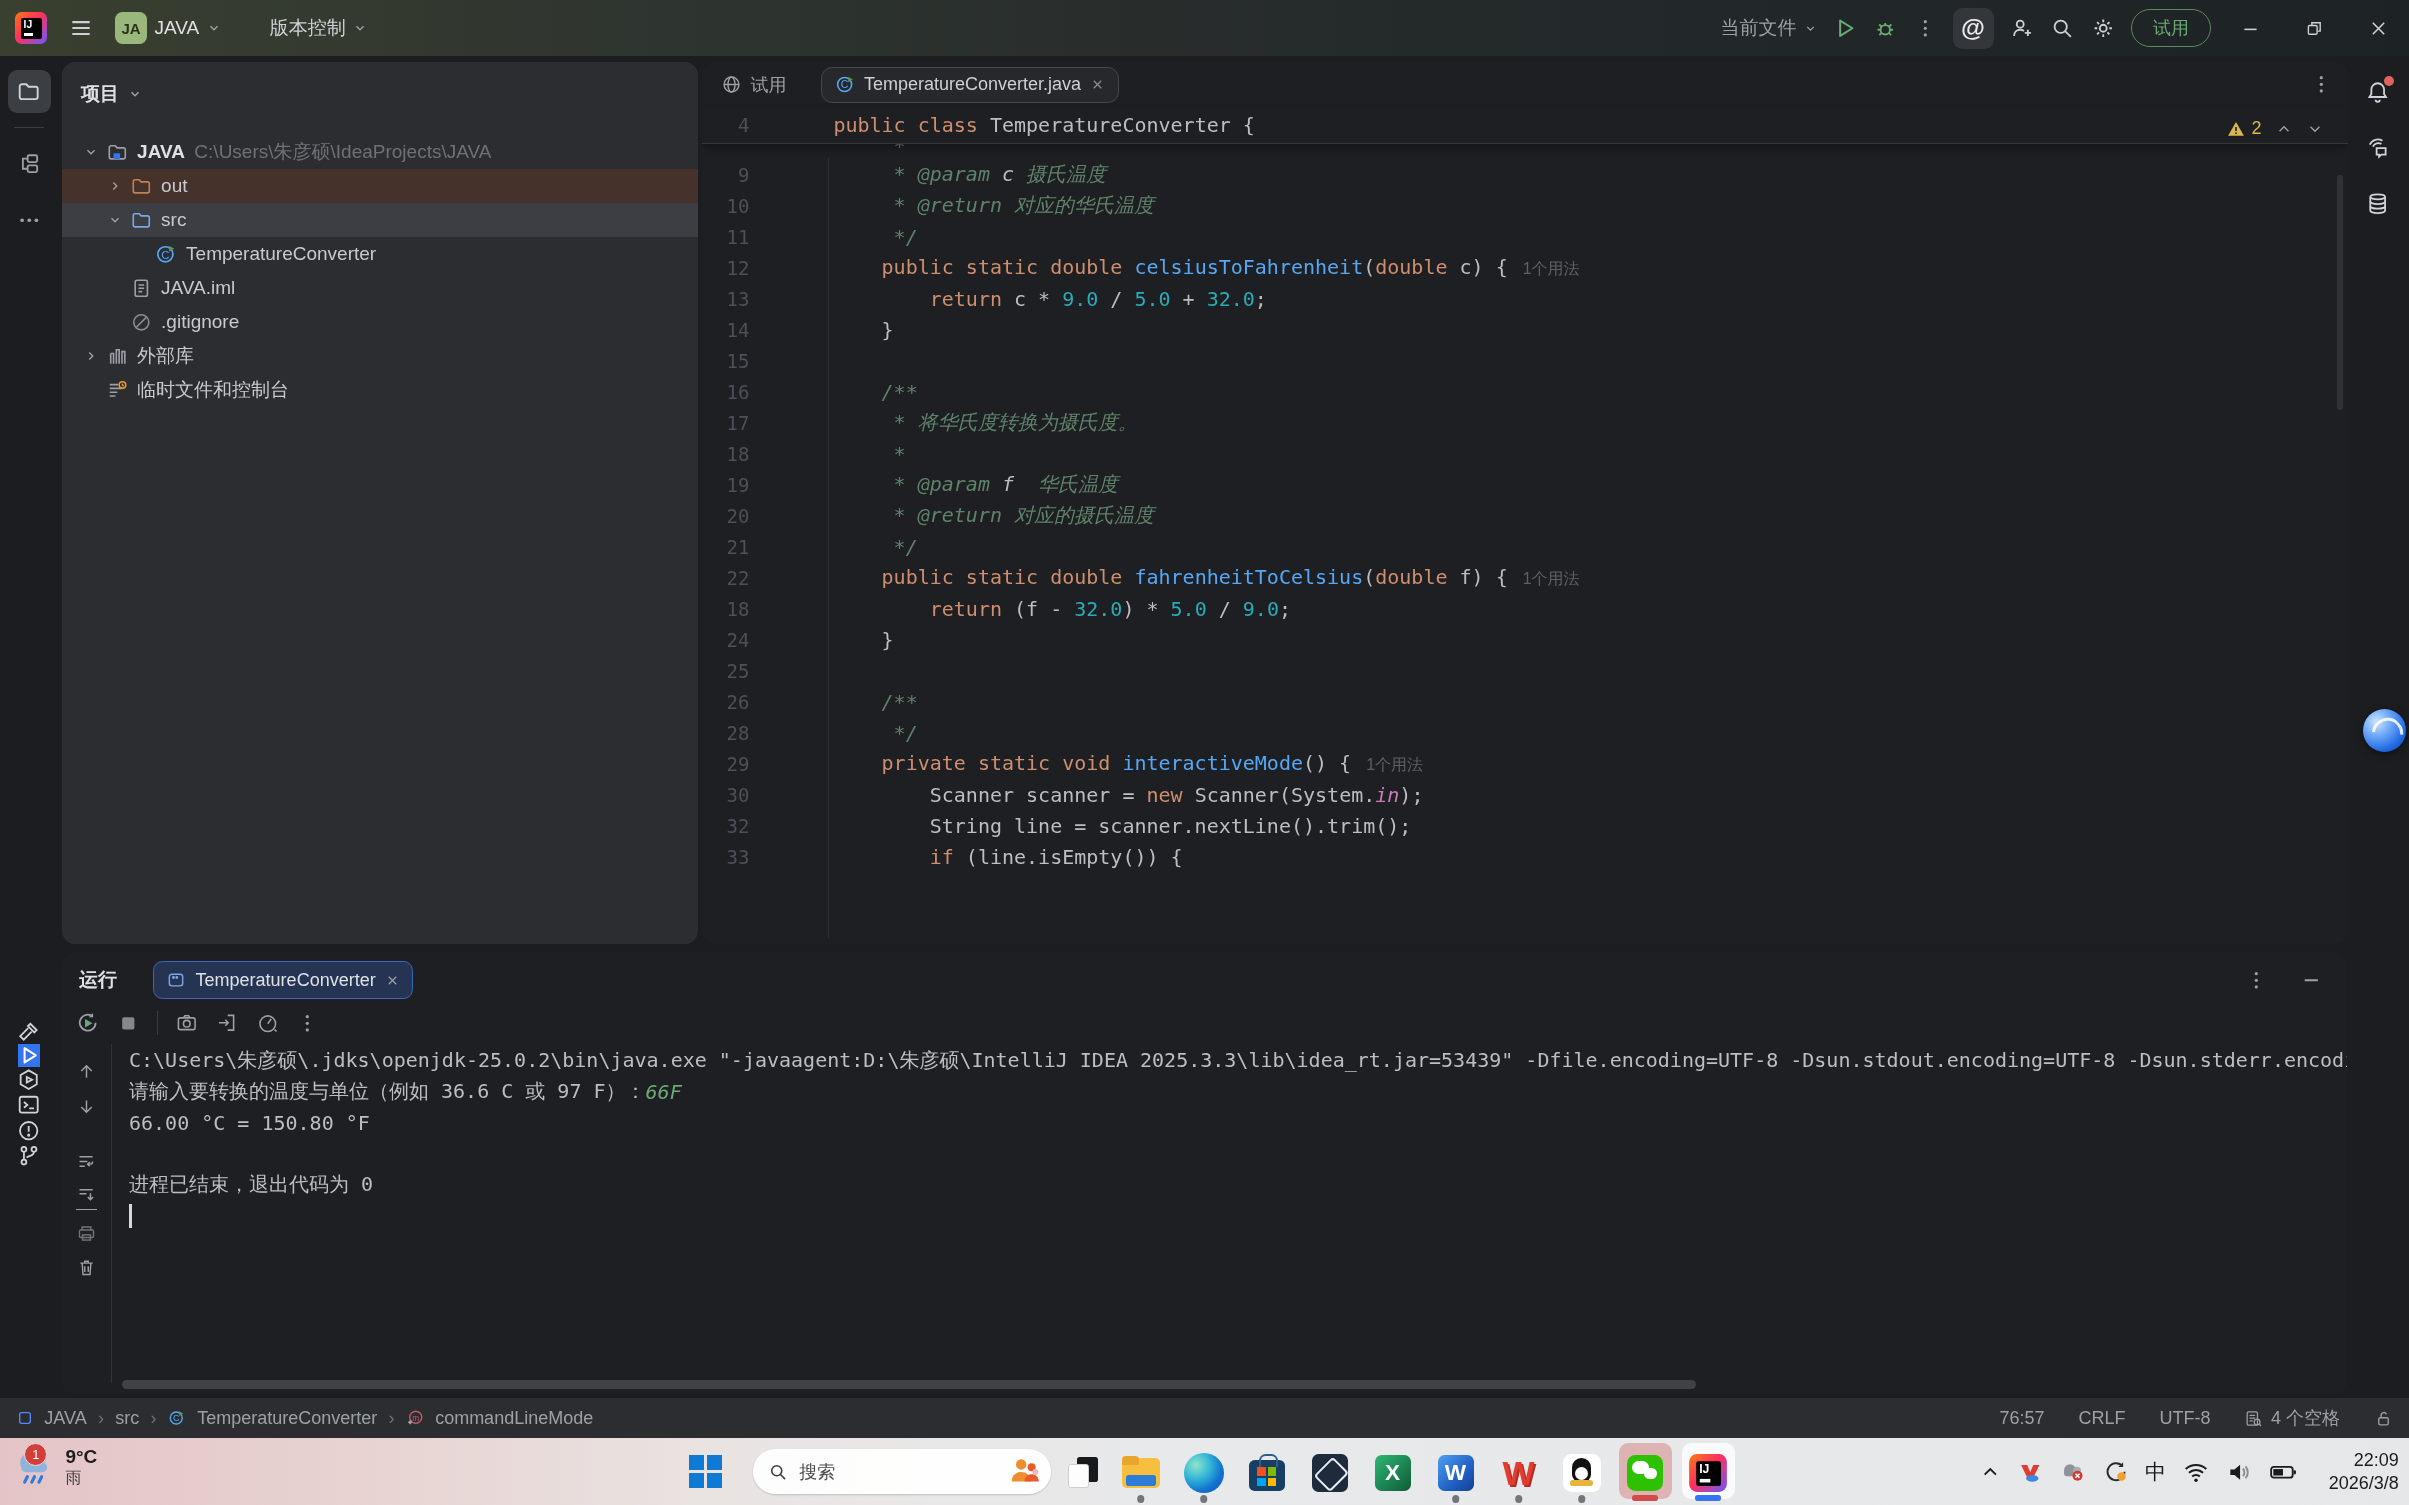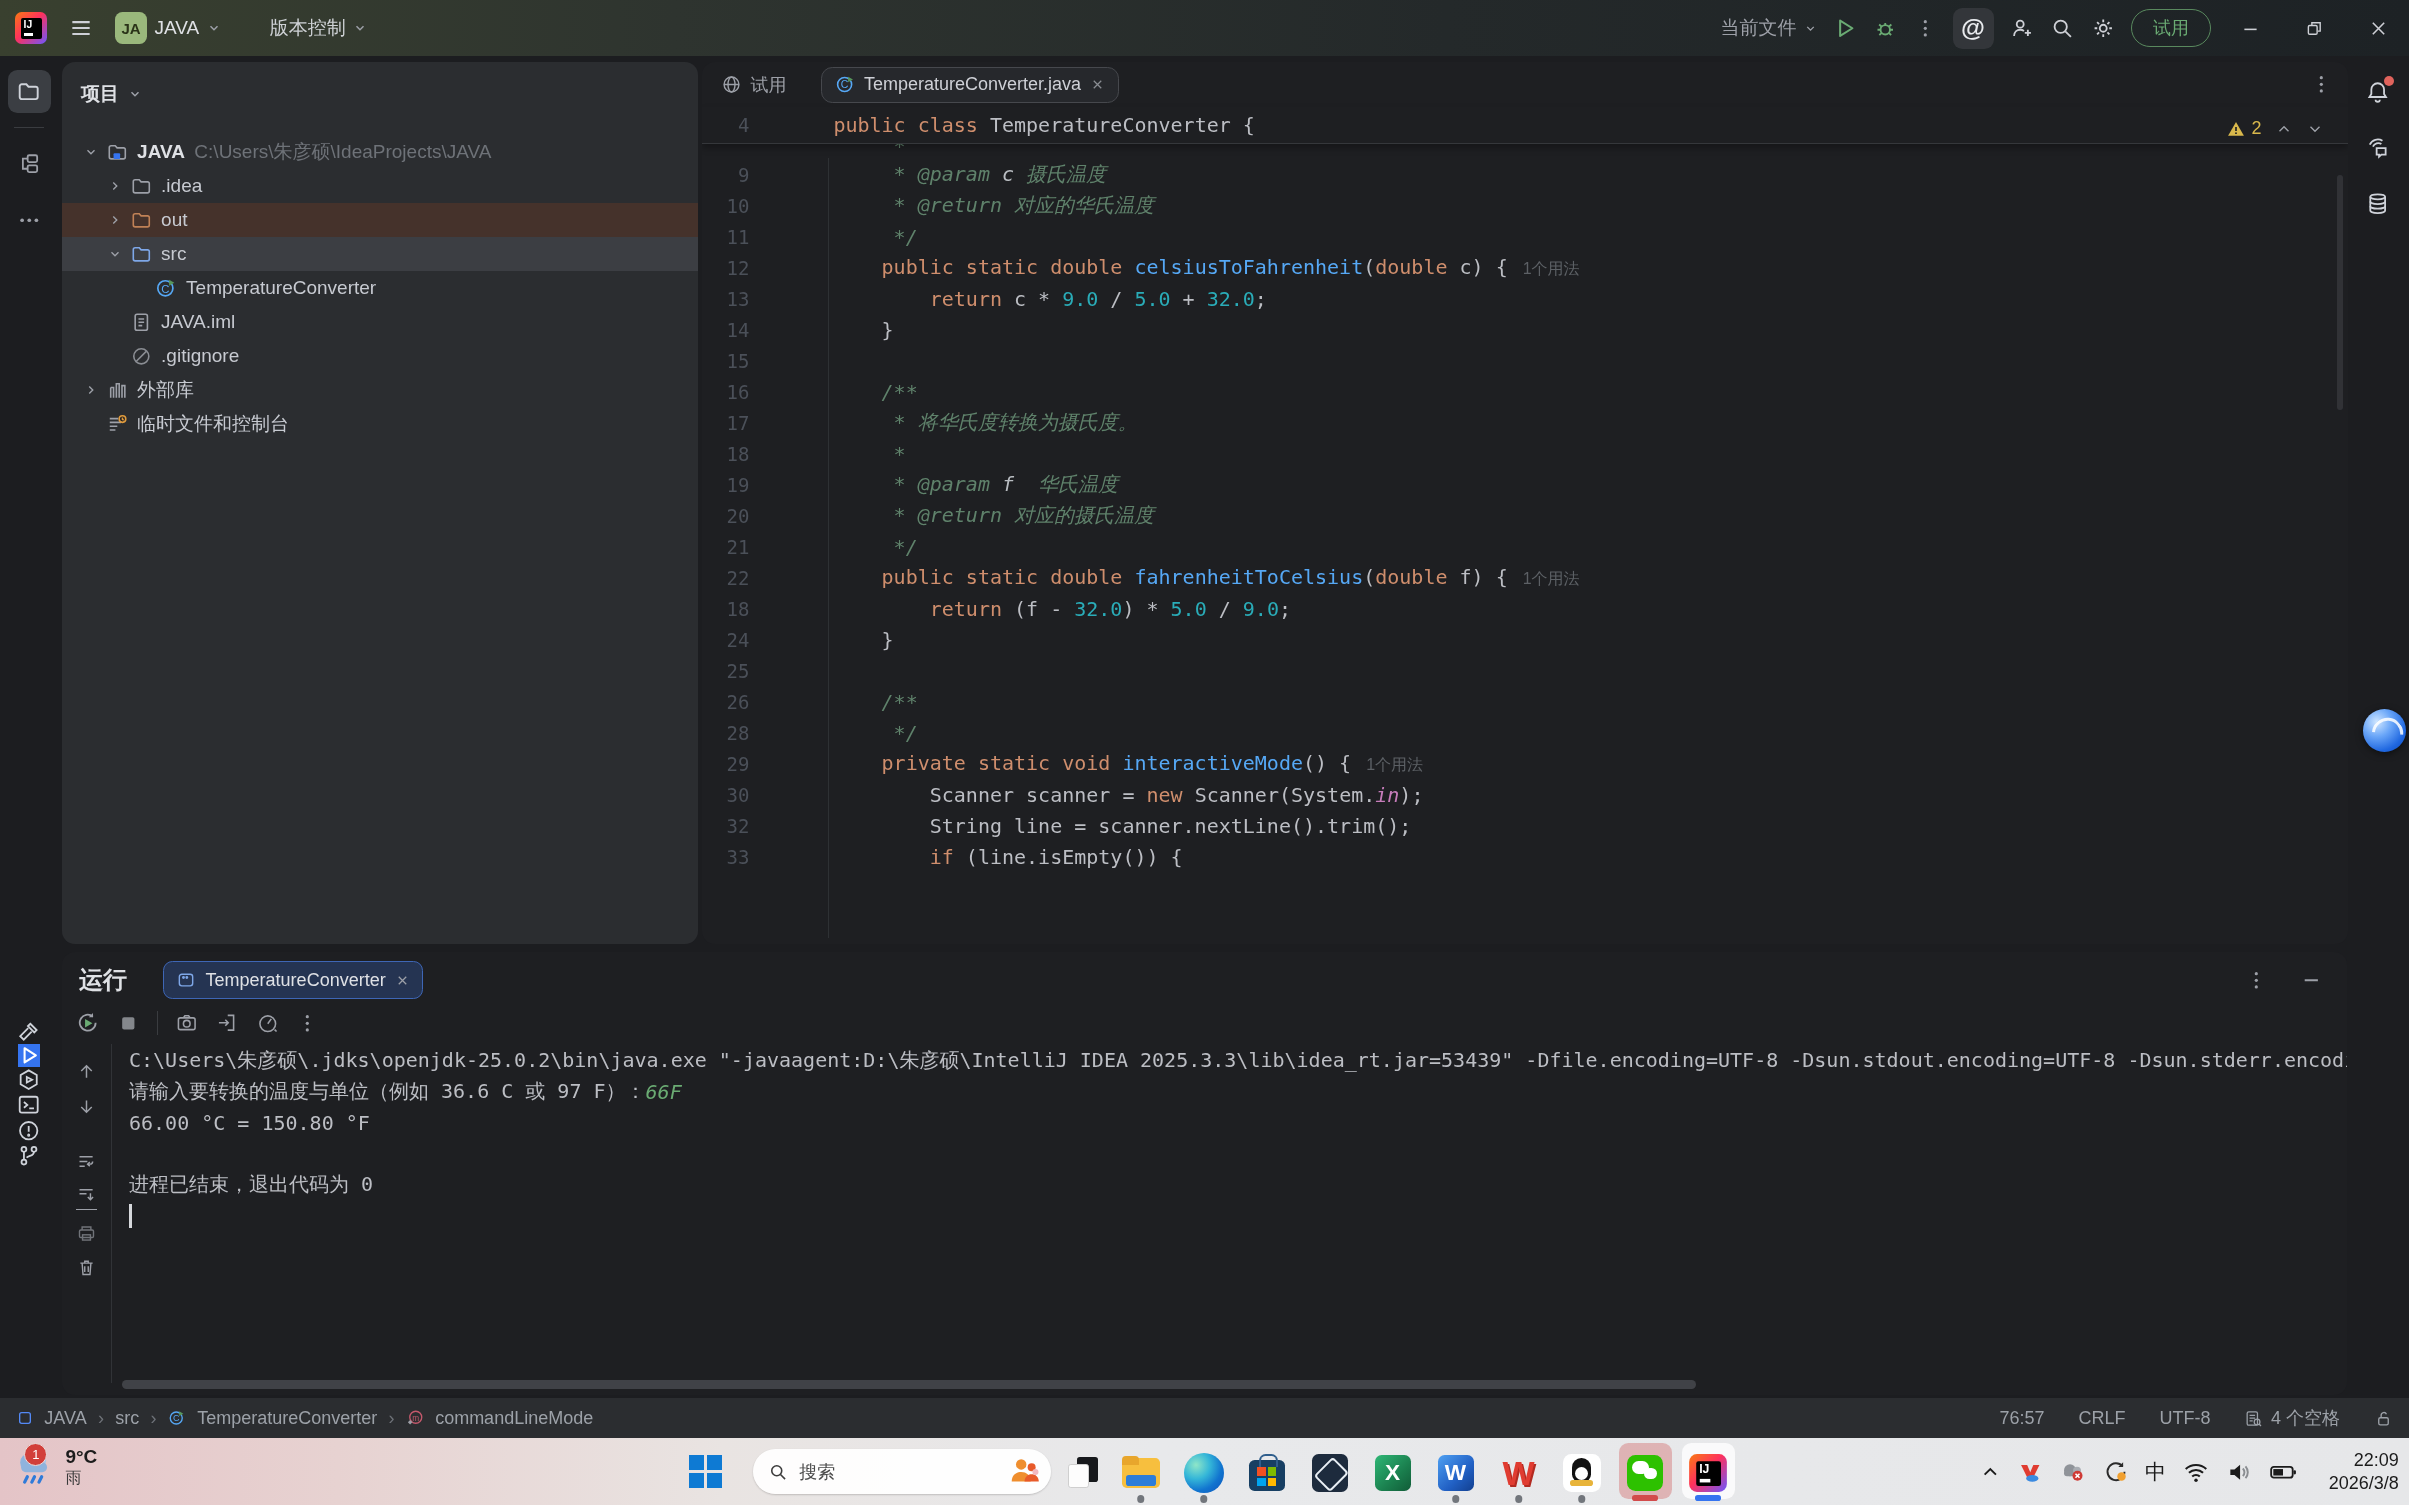--- a/index.html
+++ b/index.html
@@ -79,21 +79,21 @@
   .field{color:#c77dbb;font-style:italic}.pl{color:#bcbec4}
   .inlay{color:#5c6065;font-size:16px;font-family:"Liberation Sans",sans-serif;margin-left:15px;font-style:normal;}
   .input{color:#6aab73;font-style:italic}
   .inspect{position:absolute;right:24.5px;top:56px;display:flex;align-items:center;gap:13px;z-index:5;color:#9da0a8;}
   .inspect .wnum{color:#d9b84c;font-size:18px;margin-left:-7.5px;}
   .vscroll{position:absolute;right:4.7px;top:113px;width:6.6px;height:235px;border-radius:3.8px;background:#3c3e42;opacity:.65;}
 
   
   #runpanel{position:absolute;left:62px;top:952px;width:2285px;height:443px;background:#1e1f22;border-radius:13px;overflow:hidden;}
   .rp-header{height:45px;display:flex;align-items:center;padding:5.6px 17px 0 17px;}
-  .rp-title{color:#dfe1e5;font-size:24px;font-weight:bold;}
+  .rp-title{color:#dfe1e5;font-size:19px;font-weight:bold;}
   .rtab{margin-left:36px;height:36px;display:flex;align-items:center;gap:9.4px;padding:0 12.2px;
     background:#253452;border:1.4px solid #3e66b5;border-radius:9.4px;color:#dfe1e5;font-size:18px;}
   .rp-right{margin-left:auto;display:flex;align-items:center;gap:32px;padding-right:7.5px;}
   .rp-toolbar{height:41px;display:flex;align-items:center;gap:17px;padding-left:13px;}
   .tsep{width:0.9px;height:24.5px;background:#3a3c40;}
   .console{display:flex;position:relative;height:339px;}
   .cgut{width:49px;flex:none;display:flex;flex-direction:column;align-items:center;padding-top:11.3px;border-right:0.9px solid #313337;}
   .cgut .gi{margin:6.6px 0;}
   .gi.active{border-bottom:1.9px solid #9da0a8;padding-bottom:2.8px;}
   .cgut .gap{height:21px;}
@@ -377,34 +377,20 @@
           </div>
     <div class="ticon">
             <svg width="22.6" height="22.6" viewBox="0 0 24 24" fill="none" stroke="#9da0a8" stroke-width="1.7">
               <path d="M3.5 7a2 2 0 0 1 2-2h4.3l2 2.3h7a1.7 1.7 0 0 1 1.7 1.7V17a2 2 0 0 1-2 2h-13a2 2 0 0 1-2-2z"></path>
               <rect x="8" y="13" width="7" height="6" rx="1" fill="#3574f0" stroke="none"></rect>
             </svg>
           </div>
     <span class="tlabel">JAVA</span>
           <span class="tpath">C:\Users\朱彦硕\IdeaProjects\JAVA</span>
         </div>
-        <div class="trow">
-          <div style="width:41px;flex:none"></div>
-    <div class="chev">
-            <svg width="14" height="14" viewBox="0 0 16 16" fill="none" stroke="currentColor" stroke-width="1.6">
-              <path d="M6 4l4 4-4 4"></path>
-            </svg>
-          </div>
-    <div class="ticon">
-            <svg width="22.6" height="22.6" viewBox="0 0 24 24" fill="none" stroke="#9da0a8" stroke-width="1.7">
-              <path d="M3.5 7a2 2 0 0 1 2-2h4.3l2 2.3h7a1.7 1.7 0 0 1 1.7 1.7V17a2 2 0 0 1-2 2h-13a2 2 0 0 1-2-2z"></path>
-            </svg>
-          </div>
-    <span class="tlabel">.idea</span>
-        </div>
         <div class="trow hl-brown">
           <div style="width:41px;flex:none"></div>
     <div class="chev">
             <svg width="14" height="14" viewBox="0 0 16 16" fill="none" stroke="currentColor" stroke-width="1.6">
               <path d="M6 4l4 4-4 4"></path>
             </svg>
           </div>
     <div class="ticon">
             <svg width="22.6" height="22.6" viewBox="0 0 24 24" fill="none" stroke="#c08156" stroke-width="1.7">
               <path d="M3.5 7a2 2 0 0 1 2-2h4.3l2 2.3h7a1.7 1.7 0 0 1 1.7 1.7V17a2 2 0 0 1-2 2h-13a2 2 0 0 1-2-2z"></path>

